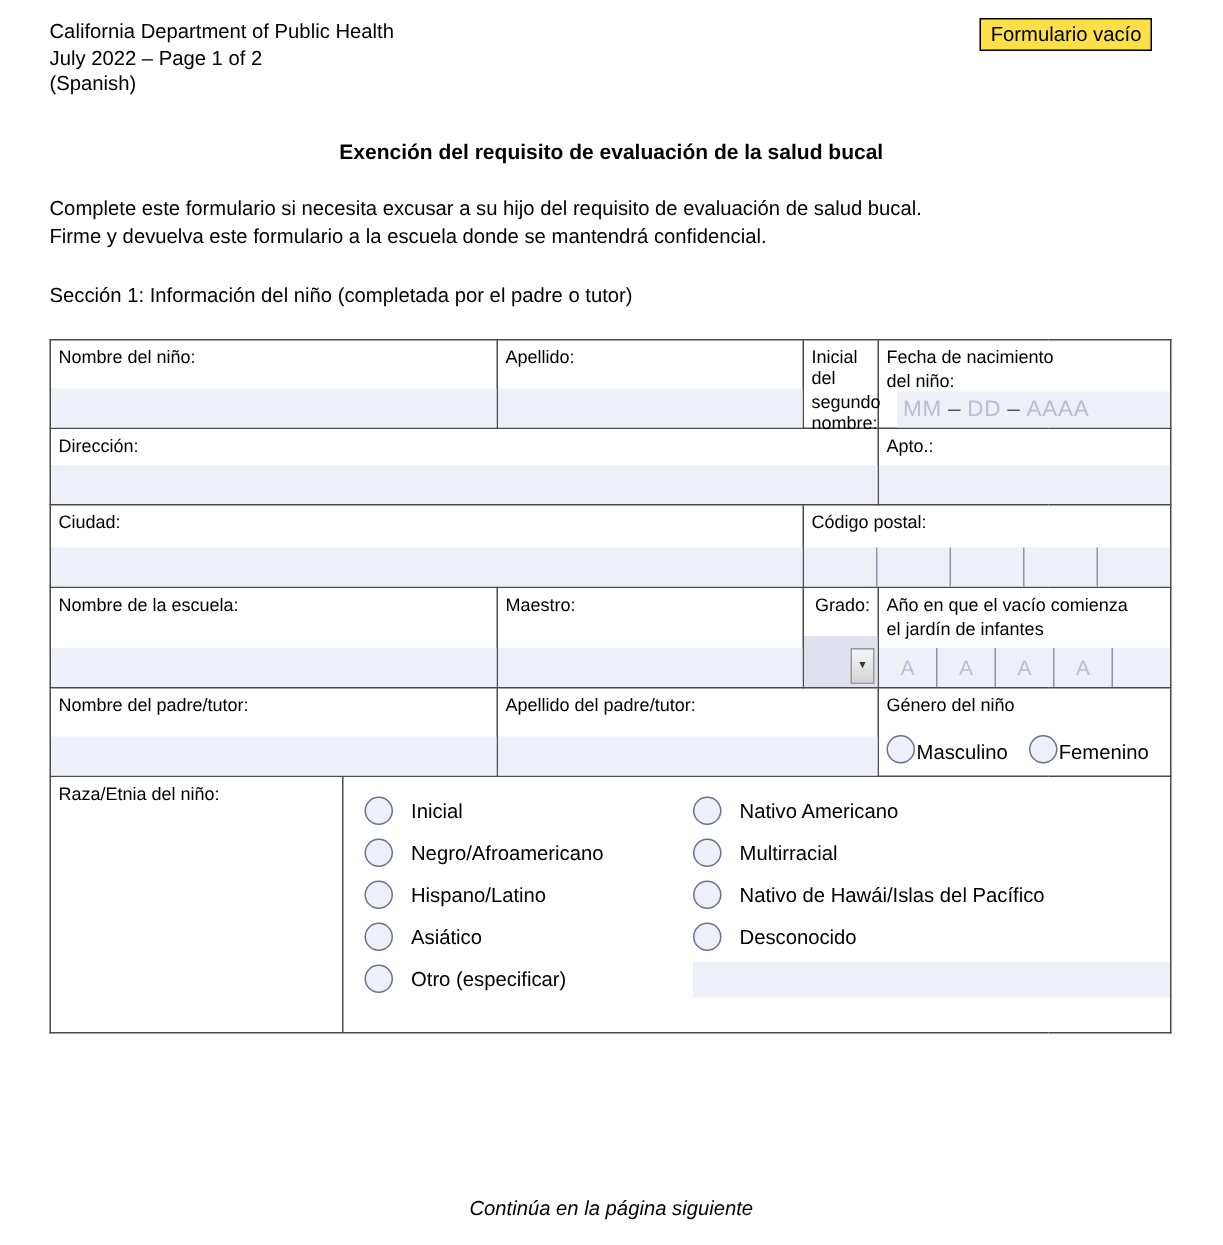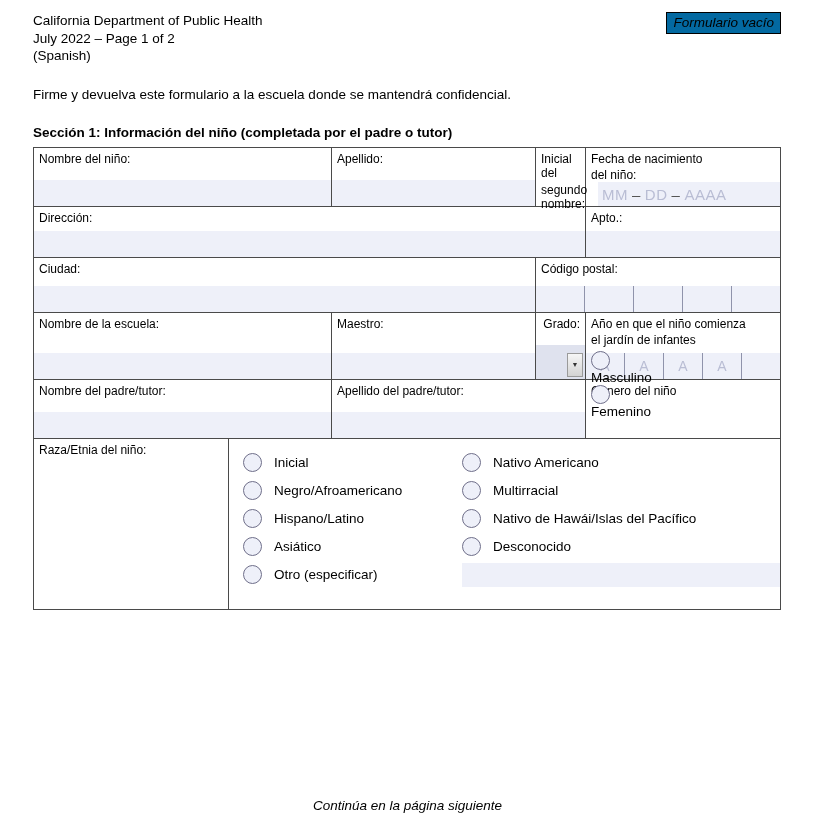--- a/index.html
+++ b/index.html
@@ -29,44 +29,43 @@
     align-items: flex-start;
     gap: 21px;
   }
   .header-left {
     line-height: 1.30;
     font-size: 13.5px;
     padding-top: 2px;
   }
   .badge {
     border: 1px solid #000;
-    background: #0369a1;
+    background: #fde047;
     font-size: 13.5px;
     padding: 2px 6px 3px 6px;
     margin-top: 2px;
-    margin-right: 1px;
+    margin-right: 14px;
     white-space: nowrap;
-    font-style: italic;
   }
   .form-title {
     text-align: center;
     font-weight: bold;
     font-size: 14px;
     margin-top: 28px;
   }
   .intro {
     margin-top: 20px;
     line-height: 1.45;
     font-size: 13.5px;
   }
   .section-title {
-    font-weight: bold;
+    font-weight: normal;
     font-size: 13.5px;
     margin-top: 21px;
-    margin-bottom: 7px;
+    margin-bottom: 22px;
   }
 
   
   .form-table {
     border: 1.5px solid #333;
     border-collapse: collapse;
     width: 747px;
     table-layout: fixed;
   }
   .form-table td {
@@ -179,25 +178,24 @@
     color: #b9bdd4;
     font-size: 14px;
     text-align: center;
     line-height: 26px;
   }
   .yr-wrap .seg:last-child { border-right: none; }
 
   
   .gender-row {
     display: flex;
-    align-items: flex-start;
-    position: absolute;
-    bottom: 19px;
+    align-items: flex-end;
+    position: absolute;
+    bottom: 8px;
     left: 5px;
-    flex-direction: column;
   }
   .radio {
     width: 19px;
     height: 19px;
     border: 1px solid #6f6f8a;
     border-radius: 50%;
     background: #eef0f9;
     display: inline-block;
     box-sizing: border-box;
     flex: none;
@@ -268,22 +266,24 @@
 
   <div class="header-row">
     <div class="header-left">
       <div>California Department of Public Health</div>
       <div>July 2022 – Page 1 of 2</div>
       <div>(Spanish)</div>
     </div>
     <div class="badge">Formulario vacío</div>
   </div>
 
+  <div class="form-title">Exención del requisito de evaluación de la salud bucal</div>
 
   <div class="intro">
+    <div>Complete este formulario si necesita excusar a su hijo del requisito de evaluación de salud bucal.</div>
     <div>Firme y devuelva este formulario a la escuela donde se mantendrá confidencial.</div>
   </div>
 
   <div class="section-title">Sección 1: Información del niño (completada por el padre o tutor)</div>
 
   <table class="form-table">
     <colgroup>
       <col style="width:244px">
       <col style="width:54px">
       <col style="width:144px">
@@ -394,21 +394,21 @@
       <td>
         <div class="cell h-school">
           <span class="lbl lbl-r">Grado:</span>
           <div class="grade-sel-wrap">
             <div class="grade-sel">▼</div>
           </div>
         </div>
       </td>
       <td colspan="2">
         <div class="cell h-school">
-          <span class="lbl">Año en que el niño comienza</span>
+          <span class="lbl">Año en que el vacío comienza</span>
           <span class="lbl" style="padding-top:0">el jardín de infantes</span>
           <div class="yr-wrap">
             <div class="seg">A</div>
             <div class="seg">A</div>
             <div class="seg">A</div>
             <div class="seg">A</div>
             <div class="seg"></div>
           </div>
         </div>
       </td>

